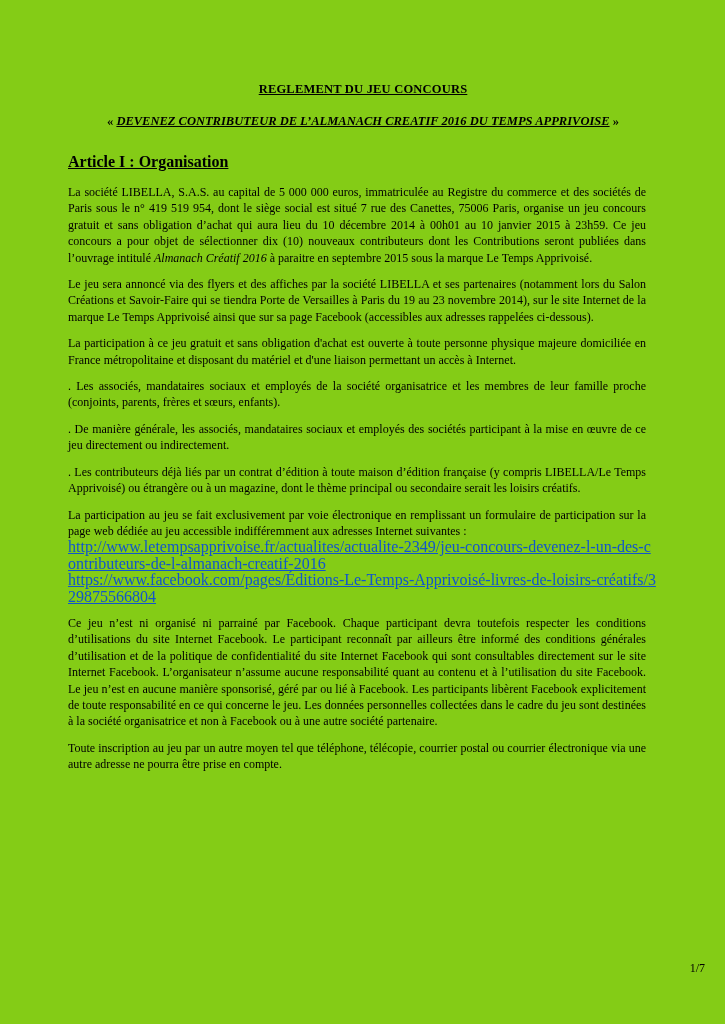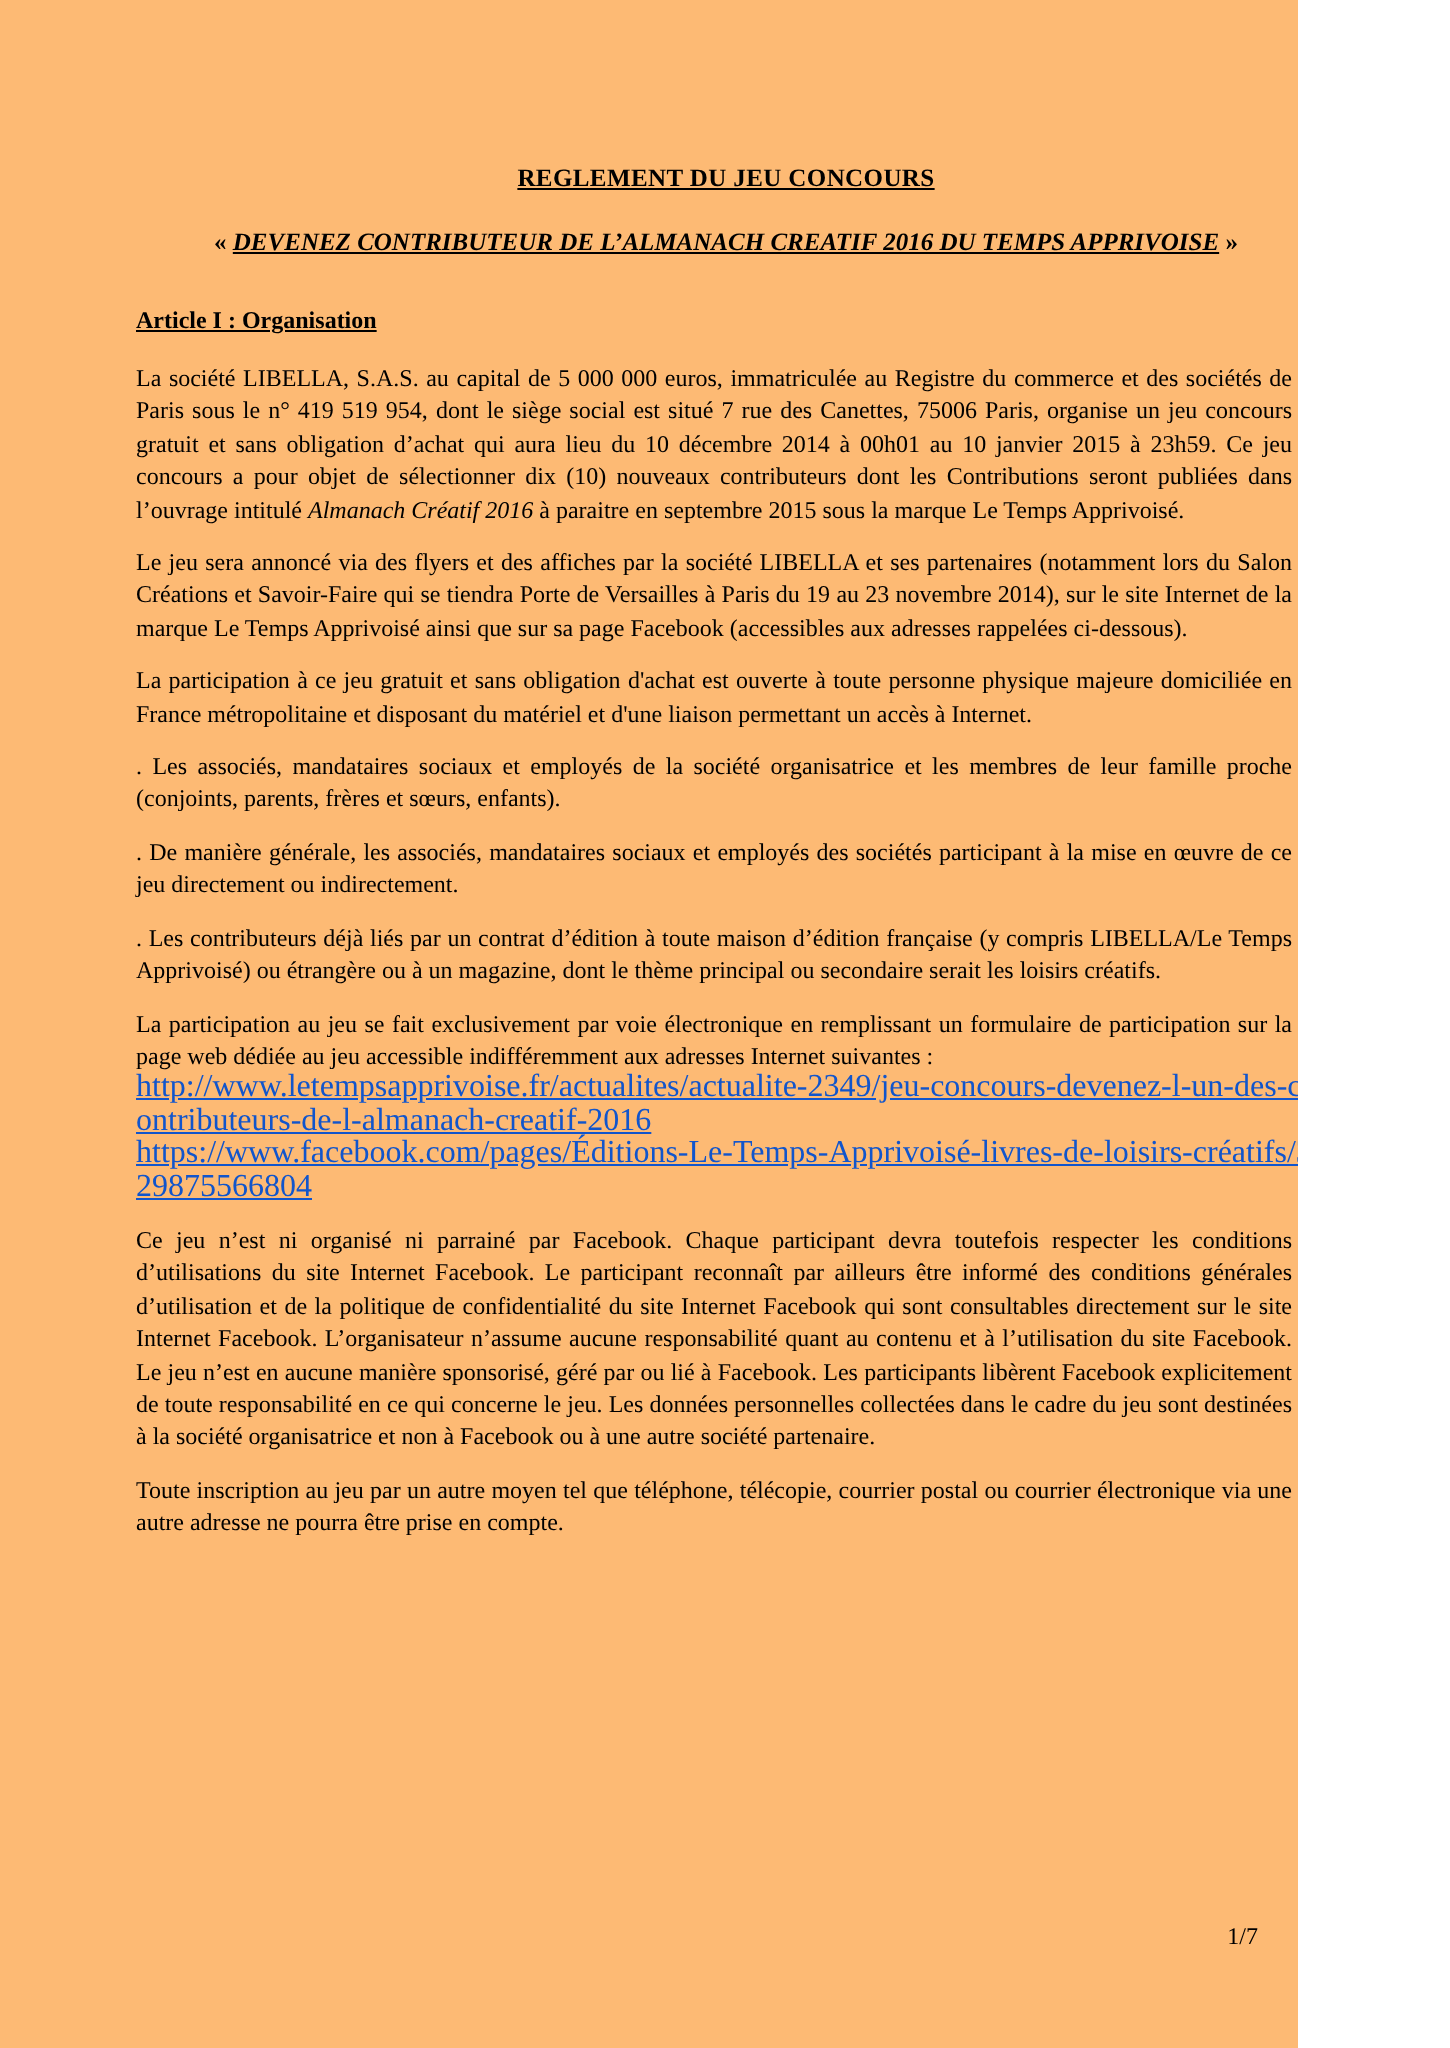--- a/index.html
+++ b/index.html
@@ -2,23 +2,23 @@
 <html><head>
 <meta charset="utf-8">
 <style>
   html, body {
     margin: 0;
     padding: 0;
     background: #ffffff;
   }
   .page {
     position: relative;
-    width: 649px;
+    width: 725px;
     height: 1024px;
-    background: #fdba74;
+    background: #84cc16;
     font-family: "Liberation Serif", serif;
     color: #000000;
     overflow: hidden;
     box-sizing: border-box;
   }
   .content {
     position: absolute;
     top: 82px;
     left: 68px;
     width: 590px;
@@ -32,21 +32,21 @@
   }
   .doc-subtitle {
     text-align: center;
     font-size: 12.5px;
     font-weight: bold;
     margin: 0 0 24px 0;
   }
   .u { text-decoration: underline; }
   .it { font-style: italic; text-align: center; }
   .heading {
-    font-size: 12px;
+    font-size: 16px;
     font-weight: bold;
     text-decoration: underline;
     margin: 0 0 13px 0;
   }
   .para {
     font-size: 12px;
     line-height: 16.4px;
     text-align: justify;
     margin: 0 12px 10px 0;
   }

